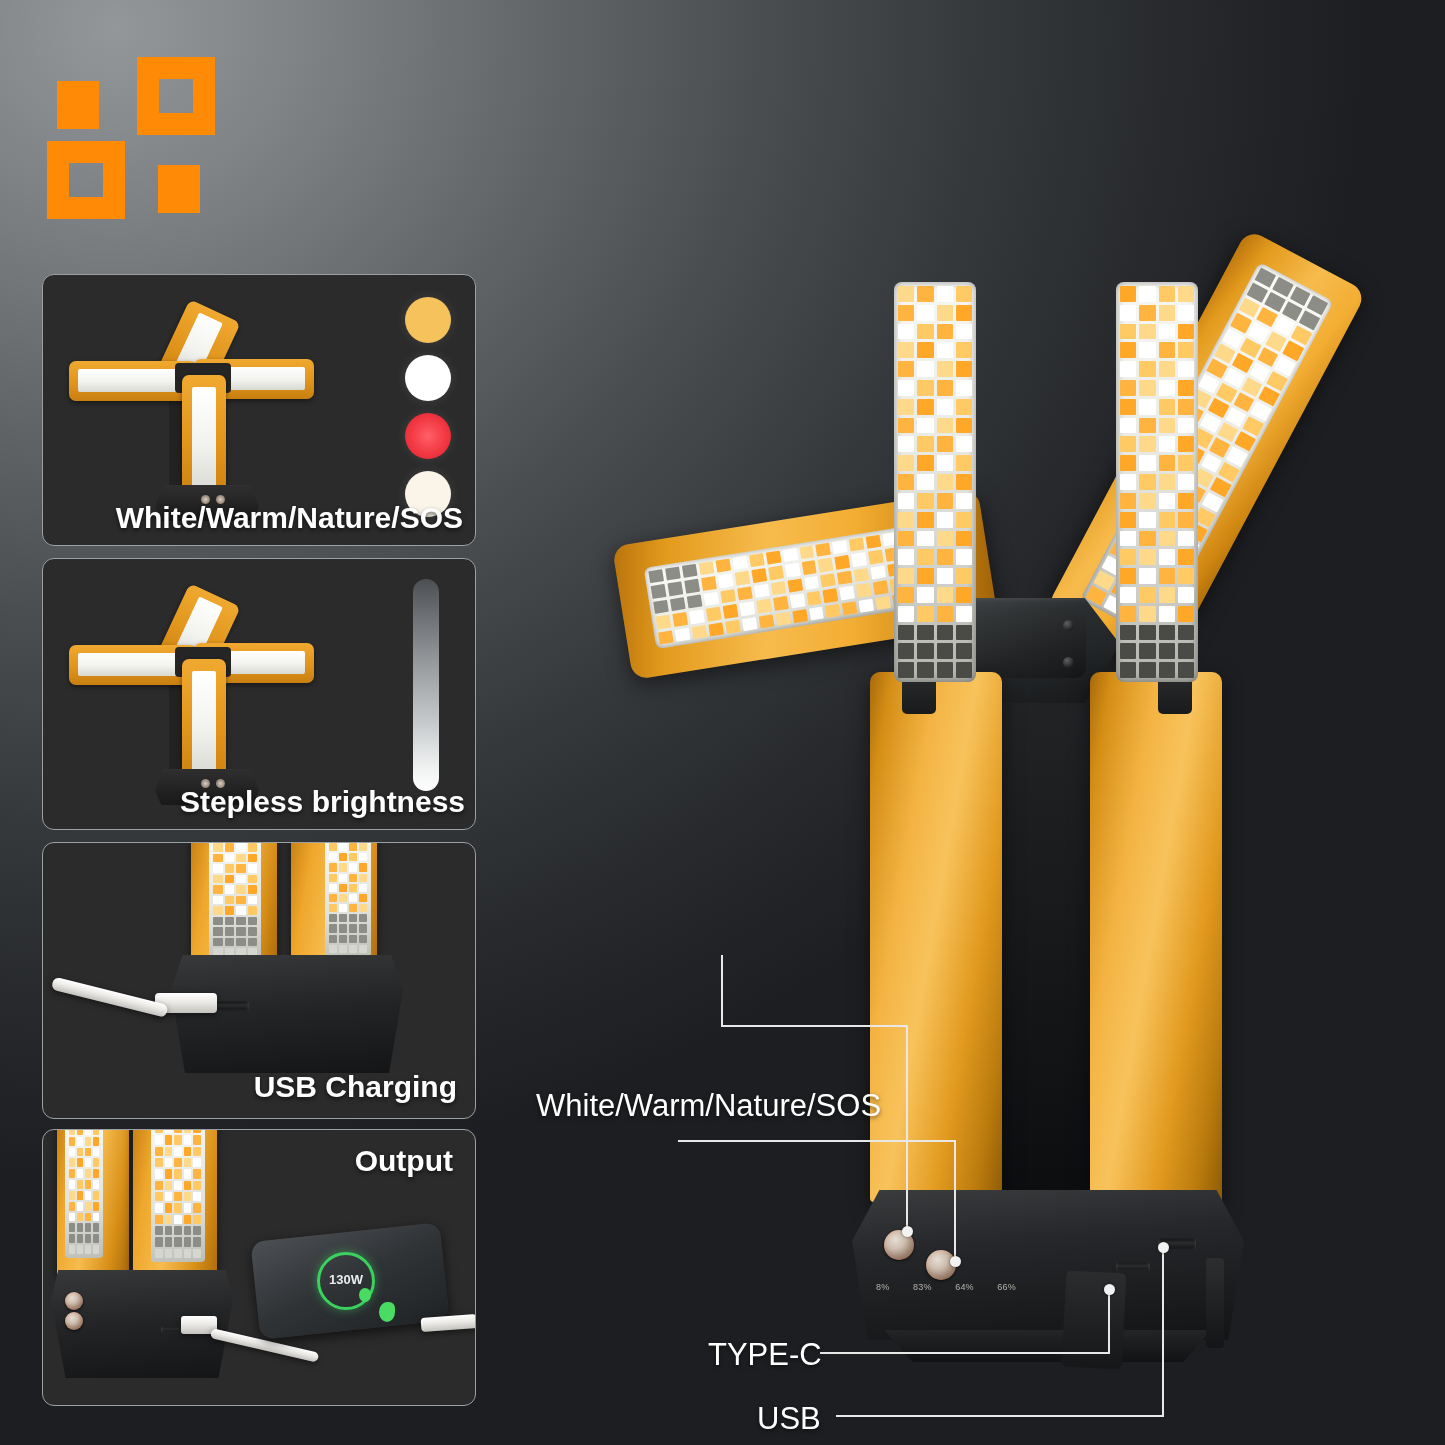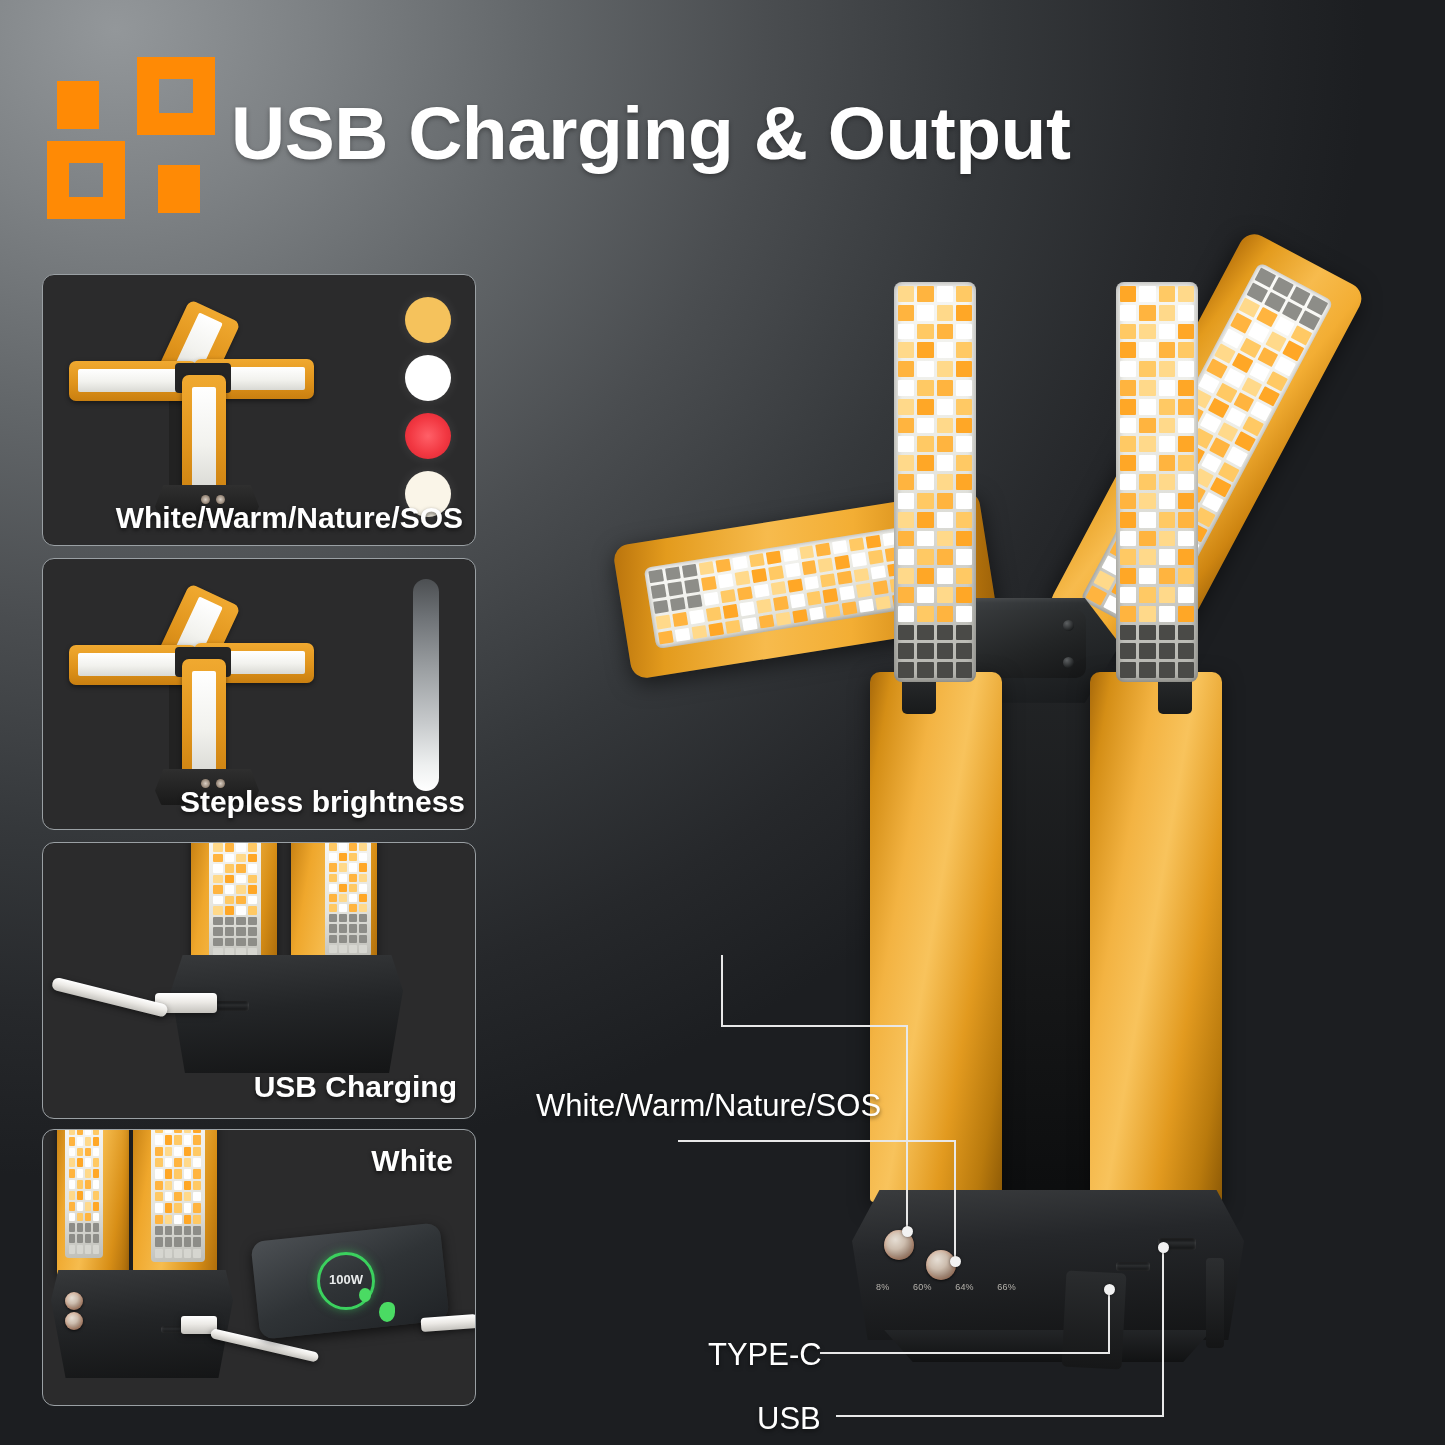--- a/index.html
+++ b/index.html
@@ -270,21 +270,20 @@
 
 <div id="stage">
 
   <div id="header">
     <div class="logo">
       <i class="lg-tl"></i>
       <i class="lg-tr"></i>
       <i class="lg-bl"></i>
       <i class="lg-br"></i>
     </div>
-    <div id="header-title">USB Charging &amp; Output</div>
   </div>
 
   <div class="panel" id="panel-0">
     <div class="lamp-fold">
       <div class="lamp-body-dark"></div>
       <div class="arm arm-up">
           <span class="led"></span>
         </div>
       <div class="arm arm-left">
           <span class="led"></span>
@@ -567,27 +566,27 @@
       </div>
       <div class="cu-base" style="left:8px;top:140px;width:182px;height:108px;clip-path:polygon(4% 0,96% 0,100% 28%,92% 100%,8% 100%,0 28%);"></div>
       <div class="base-btn" style="left:22px;top:162px;width:18px;height:18px;"></div>
       <div class="base-btn" style="left:22px;top:182px;width:18px;height:18px;"></div>
       <div class="port" style="left:118px;top:196px;width:22px;height:7px;"></div>
       <div class="cable" style="left:138px;top:186px;width:36px;height:18px;border-radius:3px;"></div>
       <div class="cable" style="left:168px;top:198px;width:110px;height:10px;transform:rotate(13deg);transform-origin:0 50%;"></div>
       <div class="phone" style="left:212px;top:102px;width:190px;height:98px;transform:rotate(-6deg);"></div>
       <div class="phone-ring" style="left:274px;top:122px;"></div>
       <div class="phone-pct" style="left:274px;top:142px;">
-        <span>100</span><span>W</span>
+        <span>130</span><span>W</span>
       </div>
       <div class="phone-leaf" style="left:316px;top:158px;width:12px;height:14px;"></div>
       <div class="phone-leaf" style="left:336px;top:172px;width:16px;height:20px;"></div>
       <div class="cable" style="left:378px;top:186px;width:56px;height:14px;border-radius:4px;transform:rotate(-4deg);"></div>
     </div>
-    <div class="panel-caption" id="cap-3">White</div>
+    <div class="panel-caption" id="cap-3">Output</div>
   </div>
 
   <div id="product">
 
     <div class="p-arm" id="arm-left-main">
       <div class="p-arm-face">
         <div class="ledgrid" style="grid-template-columns:repeat(18,1fr);grid-template-rows:repeat(5,1fr);gap:3px;">
           <i style="background:#8d8d88"></i>
             <i style="background:#8d8d88"></i>
             <i style="background:#8d8d88"></i>
@@ -968,21 +967,21 @@
           <i style="background:#4a4a47"></i>
       </div>
     </div>
 
     <div id="base"></div>
     <div id="base-foot"></div>
     <div class="base-btn" id="btn-1"></div>
     <div class="base-btn" id="btn-2"></div>
     <div class="batt-labels">
       <span>8%</span>
-      <span>60%</span>
+      <span>83%</span>
       <span>64%</span>
       <span>66%</span>
     </div>
     <div id="base-flap"></div>
     <div class="port" id="port-typec"></div>
     <div class="port" id="port-usb"></div>
     <div id="base-tab"></div>
   </div>
 
   <div class="lead" style="left:721px;top:955px;width:2px;height:72px;"></div>

